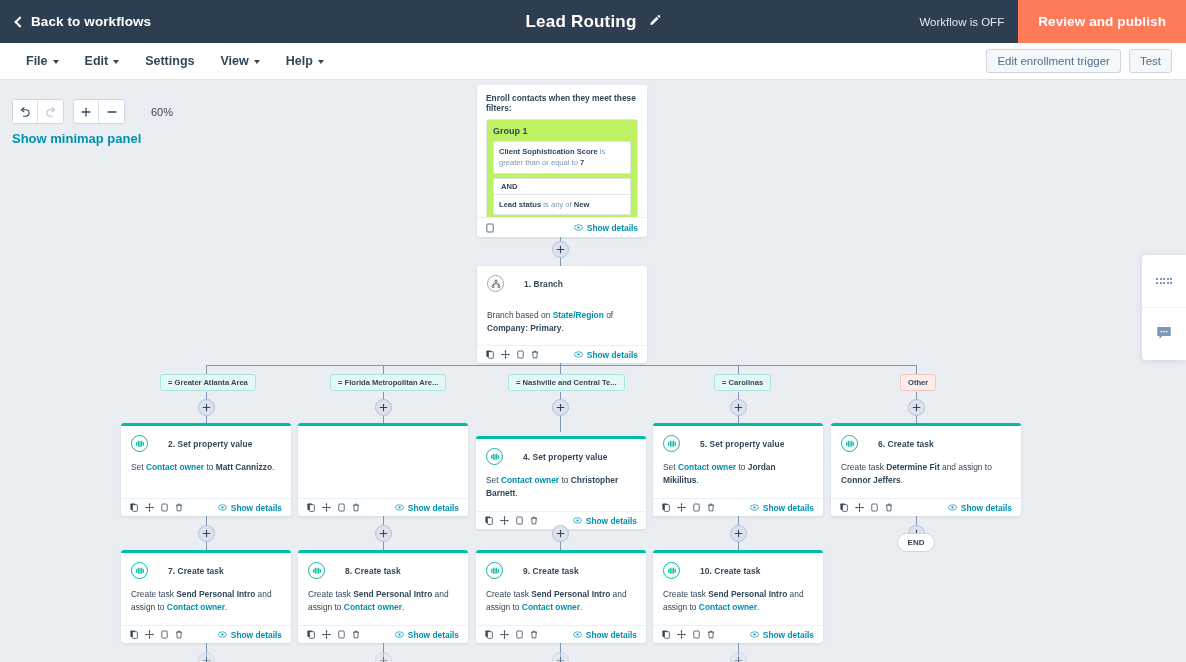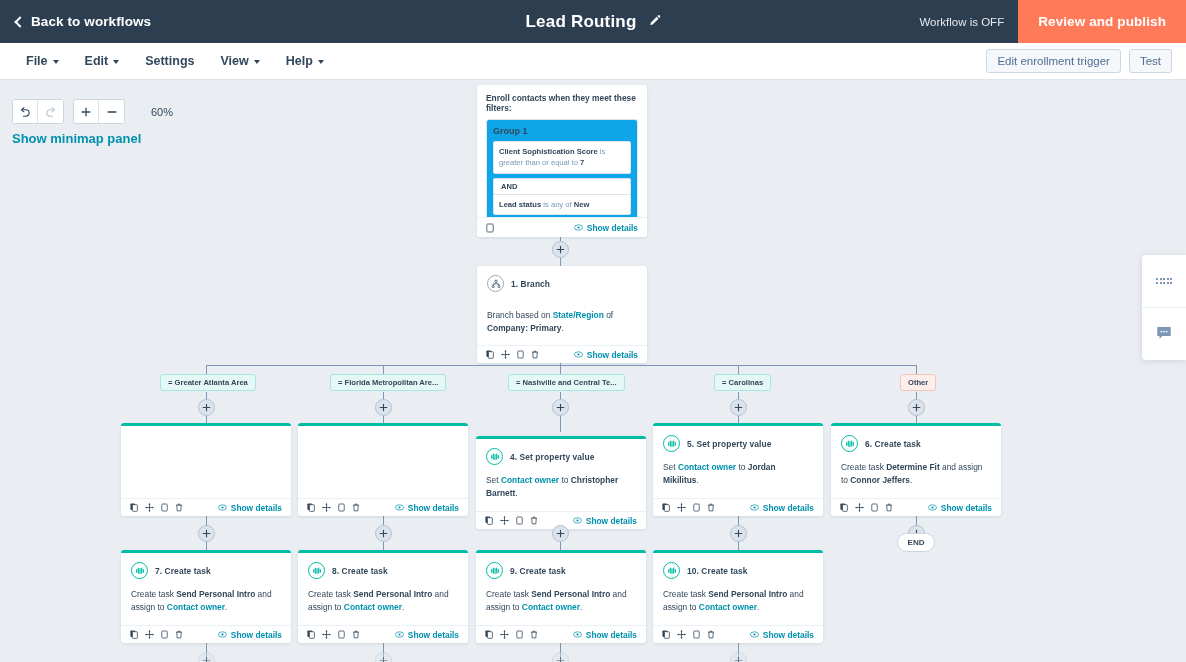--- a/index.html
+++ b/index.html
@@ -104,21 +104,21 @@
   .plus-node svg { display: block; }
 
   
   .card {
     position: absolute; background: #fff; border-radius: 3px;
     box-shadow: 0 1px 3px rgba(45,62,80,.12);
     z-index: 2;
   }
   .card.topbar-teal { border-top: 3px solid #00bda5; }
   .card-body { padding: 9px 10px 6px 10px; }
-  .card-head { display: flex; align-items: center; gap: 7px; margin-bottom: 9px; }
+  .card-head { display: flex; align-items: center; gap: 20px; margin-bottom: 9px; }
   .node-ico {
     width: 17px; height: 17px; border-radius: 50%; border: 1.5px solid #00bda5;
     display: flex; align-items: center; justify-content: center; flex: 0 0 auto;
   }
   .node-ico.grey { border-color: #9aa8b8; }
   .card-title { font-size: 8.4px; font-weight: bold; color: #33475b; letter-spacing: .1px; }
   .card-text { font-size: 8.4px; color: #33475b; line-height: 1.55; }
   .card-text b { font-weight: bold; }
   .lnk { color: #0091ae; font-weight: bold; }
   .card-footer {
@@ -133,21 +133,21 @@
   }
 
   
   .enroll-card {
     position: absolute; left: 477px; top: 5px; width: 170px; height: 152px;
     background: #fff; border-radius: 3px; box-shadow: 0 1px 3px rgba(45,62,80,.12);
     z-index: 2; overflow: hidden;
   }
   .enroll-inner { padding: 8px 9px 0 9px; }
   .enroll-label { font-size: 8.4px; font-weight: bold; color: #33475b; margin-bottom: 6px; }
-  .group-box { border: 1px solid #dfe3eb; border-radius: 3px; background: #0ea5e9; padding: 6px; }
+  .group-box { border: 1px solid #dfe3eb; border-radius: 3px; background: #bef264; padding: 6px; }
   .group-title { font-size: 9px; font-weight: bold; color: #33475b; margin-bottom: 5px; }
   .filter-row {
     background: #fff; border: 1px solid #dfe3eb; border-radius: 2px;
     padding: 4px 5px; font-size: 7.6px; color: #7c98b6; line-height: 1.5;
   }
   .filter-row b { color: #33475b; font-weight: bold; }
   .filter-and {
     background: #fff; border: 1px solid #dfe3eb; border-bottom: none;
     border-radius: 2px 2px 0 0; padding: 3px 5px 3px 7px;
     font-size: 7.6px; font-weight: bold; color: #33475b; margin-top: 4px;
@@ -412,20 +412,31 @@
         <path d="M6 1.6v8.8M1.6 6h8.8" stroke="#33475b" stroke-width="1.5" stroke-linecap="round"></path>
       </svg>
     </div>
   <div class="plus-node" style="left:908px; top:319px;">
       <svg width="9" height="9" viewBox="0 0 12 12">
         <path d="M6 1.6v8.8M1.6 6h8.8" stroke="#33475b" stroke-width="1.5" stroke-linecap="round"></path>
       </svg>
     </div>
 
   <div class="card topbar-teal" style="left:121px; top:343px; width:170px; height:93px;">
+    <div class="card-body">
+      <div class="card-head">
+        <span class="node-ico">
+            <svg width="10" height="10" viewBox="0 0 12 12">
+              <path d="M2 7.5V4.2M4 8.5V2.4M6 9V3.2M8 8.5V2.4M10 7.5V4.2" stroke="#00bda5" stroke-width="1.4" stroke-linecap="round"></path>
+            </svg>
+          </span>
+        <span class="card-title">2. Set property value</span>
+      </div>
+      <div class="card-text"><span>Set </span><span class="lnk">Contact owner</span><span> to </span><b>Matt Cannizzo</b><span>.</span></div>
+    </div>
     <div class="card-footer" style="position:absolute;bottom:0;left:0;width:100%;">
       <span class="foot-icons">
         <span>
             <svg width="8" height="9" viewBox="0 0 10 11">
               <rect x="0.5" y="0.5" width="6" height="8" rx="1" fill="#33475b"></rect>
               <rect x="3" y="2" width="6.2" height="8.3" rx="1" fill="#fff" stroke="#33475b" stroke-width="1"></rect>
             </svg>
           </span>
         <span>
             <svg width="9" height="9" viewBox="0 0 12 12">
@@ -577,21 +588,21 @@
       <span class="foot-right">
         <svg width="9" height="7" viewBox="0 0 14 10">
             <ellipse cx="7" cy="5" rx="6.2" ry="4.2" fill="none" stroke="#0091ae" stroke-width="1.1"></ellipse>
             <circle cx="7" cy="5" r="1.7" fill="#0091ae"></circle>
           </svg>
         <span>Show details</span>
       </span>
     </div>
   </div>
 
-  <div class="card topbar-teal" style="left:831px; top:343px; width:170px; height:93px;">
+  <div class="card topbar-teal" style="left:831px; top:343px; width:190px; height:93px;">
     <div class="card-body">
       <div class="card-head">
         <span class="node-ico">
             <svg width="10" height="10" viewBox="0 0 12 12">
               <path d="M2 7.5V4.2M4 8.5V2.4M6 9V3.2M8 8.5V2.4M10 7.5V4.2" stroke="#00bda5" stroke-width="1.4" stroke-linecap="round"></path>
             </svg>
           </span>
         <span class="card-title">6. Create task</span>
       </div>
       <div class="card-text"><span>Create task </span><b>Determine Fit</b><span> and assign to </span><b>Connor Jeffers</b><span>.</span></div>

